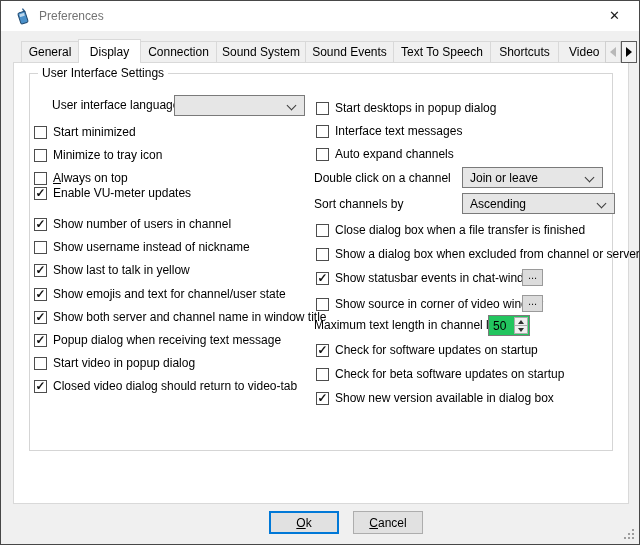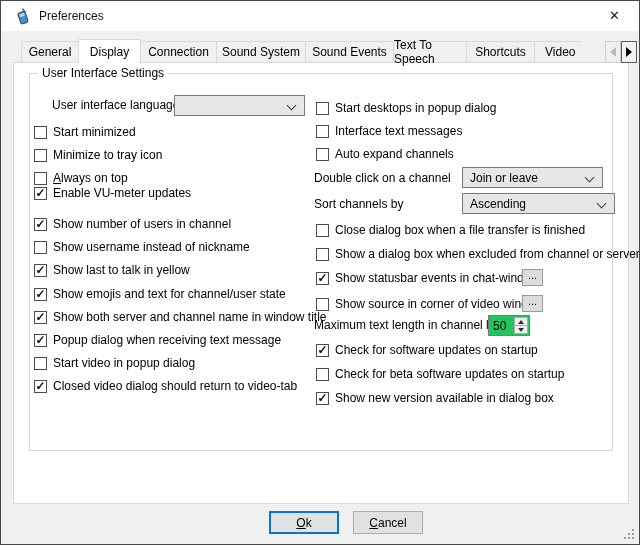--- a/index.html
+++ b/index.html
@@ -4,30 +4,30 @@
 <style>
   * { box-sizing: border-box; margin: 0; padding: 0; }
   html,body { width:640px; height:545px; }
   body { font-family: "Liberation Sans", sans-serif; font-size:12px; color:#000; background:#fff; }
 
   #window { position:relative; width:640px; height:545px; background:#f0f0f0; border:1px solid #474747; overflow:hidden; }
 
   
   .titlebar { position:absolute; left:0; top:0; width:100%; height:30px; background:#fff; }
   .app-icon { position:absolute; left:13px; top:7px; width:17px; height:17px; }
-  .win-title { position:absolute; left:38px; top:8px; font-size:12px; color:#0f172a; }
+  .win-title { position:absolute; left:38px; top:8px; font-size:12px; color:#737373; }
   .close-btn { position:absolute; right:2px; top:0; width:45px; height:29px; display:flex; align-items:center; justify-content:center; font-size:13px; color:#1a1a1a; }
 
   
   .tabs { position:absolute; left:12px; top:40px; height:21px; display:flex; align-items:stretch; z-index:3;padding-left:8px; }
   .tab { height:21px; display:flex; align-items:center; justify-content:center; background:#f0f0f0; border:1px solid #d9d9d9; border-bottom:none; margin-left:-1px; font-size:12px; color:#000; }
   .tab:first-child { margin-left:0; }
   .tab.active { background:#fff; margin-top:-2px; height:24px; z-index:4; position:relative; }
   .tab.t-general { width:58px; } .tab.t-display { width:63px; } .tab.t-connection { width:77px; }
-  .tab.t-soundsystem { width:90px; } .tab.t-soundevents { width:89px; } .tab.t-tts { width:74px; }
+  .tab.t-soundsystem { width:90px; } .tab.t-soundevents { width:89px; } .tab.t-tts { width:98px; }
   .tab.t-shortcuts { width:69px; } .tab.t-video { width:48px; border-right:none; justify-content:flex-start; padding-left:10px; }
 
   .tabscroll { position:absolute; top:40px; width:16px; height:22px; z-index:6; display:flex; align-items:center; justify-content:center; }
   .ts-left  { left:604px; background:#f0f0f0; border:1px solid #d0d0d0; }
   .ts-right { left:620px; background:#f2f2f2; border:1px solid #5a5a5a; }
   .arr-left  { width:0; height:0; border-top:5px solid transparent; border-bottom:5px solid transparent; border-right:6px solid #b8b8b8; }
   .arr-right { width:0; height:0; border-top:5px solid transparent; border-bottom:5px solid transparent; border-left:6px solid #000; }
 
   
   .panel { position:absolute; left:12px; top:61px; width:616px; height:442px; background:#fff; border:1px solid #d9d9d9; z-index:1; }

